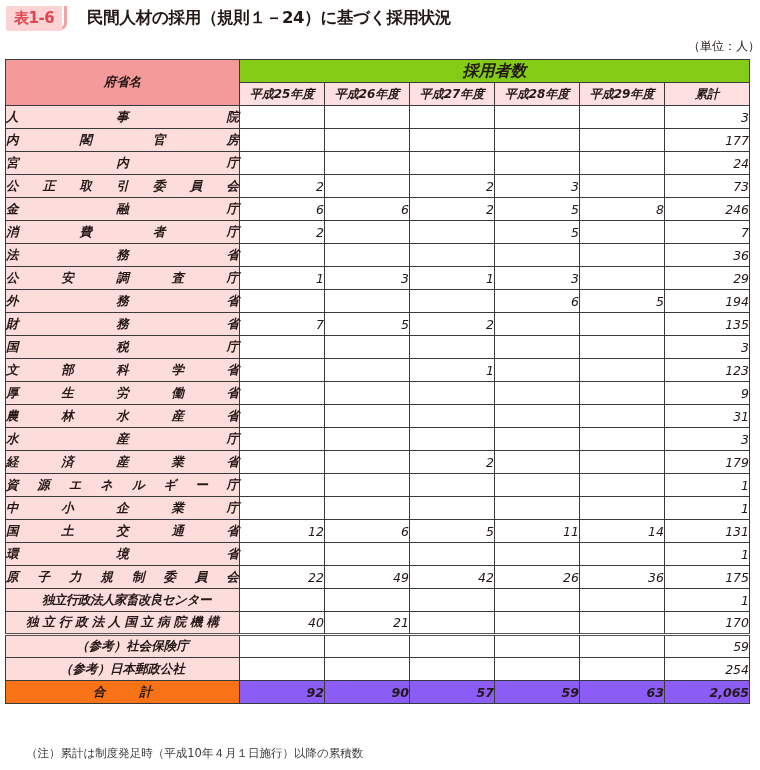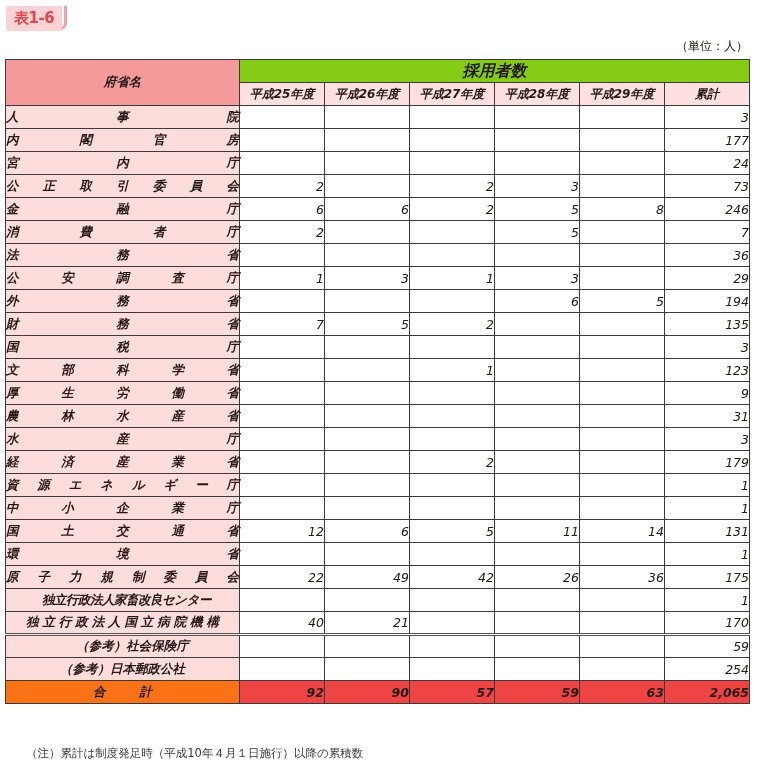--- a/index.html
+++ b/index.html
@@ -12,50 +12,51 @@
   .badge {
     background: #fbd3d4; color: #e3454f; font-size: 15px; font-weight: bold;
     height: 25px; line-height: 24px; padding: 0 8px 0 8px; position: relative;
     border-radius: 2px 0 0 2px; letter-spacing: -0.5px;
   }
   .badge-tail {
     width: 7px; height: 24px; border-right: 3px solid #f3a0a6; border-bottom: 3px solid #f3a0a6;
     border-radius: 0 0 8px 0; box-sizing: border-box; margin-left: -2px;
   }
   .title-text { font-size: 16.5px; font-weight: bold; margin-left: 20px; color: #231815; letter-spacing: -0.3px; }
-  .unit { position: absolute; right: 12px; top: 38px; font-size: 12px; color: #231815; }
+  .unit { position: absolute; right: 0; top: 38px; font-size: 12px; color: #231815; }
 
   table.main {
     position: absolute; left: 5px; top: 59px; border-collapse: collapse;
     table-layout: fixed; width: 744px; font-size: 12px; font-style: italic;
   }
   table.main td, table.main th { border: 1px solid #3a3a3a; padding: 0; height: 23px; box-sizing: border-box; }
   col.name { width: 234px; }
   col.num { width: 85px; }
   th.hdr-main { background: #84cc16; font-weight: bold; font-size: 16px; height: 24px; }
   th.hdr-sub { background: #fde0df; font-weight: bold; font-size: 12px; height: 24px; }
   th.hdr-name { background: #f49a9a; font-weight: bold; font-size: 12.5px; }
   td.name {
     background: #fddcdc; font-weight: bold; font-size: 12.5px; padding: 0 20px 0 20px;
   }
   td.name .spread { display: flex; justify-content: space-between; }
   td.name.center { text-align: center; }
   td.num { text-align: right; padding-right: 8px; font-size: 12.5px; background: #ffffff; }
   tr.soft td { border-top-color: #8a8a8a; }
   tr.dbl td { border-top: 3px double #555; padding-left: 20px; }
   tr.total td.name { background: #f97316; text-align: center; }
-  tr.total td.num { background: #ef4444; font-weight: bold; }
+  tr.total td.num { background: #8b5cf6; font-weight: bold; }
   .note { position: absolute; left: 6px; top: 746px; font-size: 11.5px; color: #3a3a3a; margin-left: 20px; }
 </style>
 </head>
 <body>
 
 <div class="title-bar">
   <span class="badge">表1-6</span>
   <span class="badge-tail"></span>
+  <span class="title-text">民間人材の採用（規則１－24）に基づく採用状況</span>
 </div>
 
 <div class="unit">（単位：人）</div>
 
 <table class="main">
   <colgroup>
     <col class="name">
       <col class="num">
       <col class="num">
       <col class="num">

